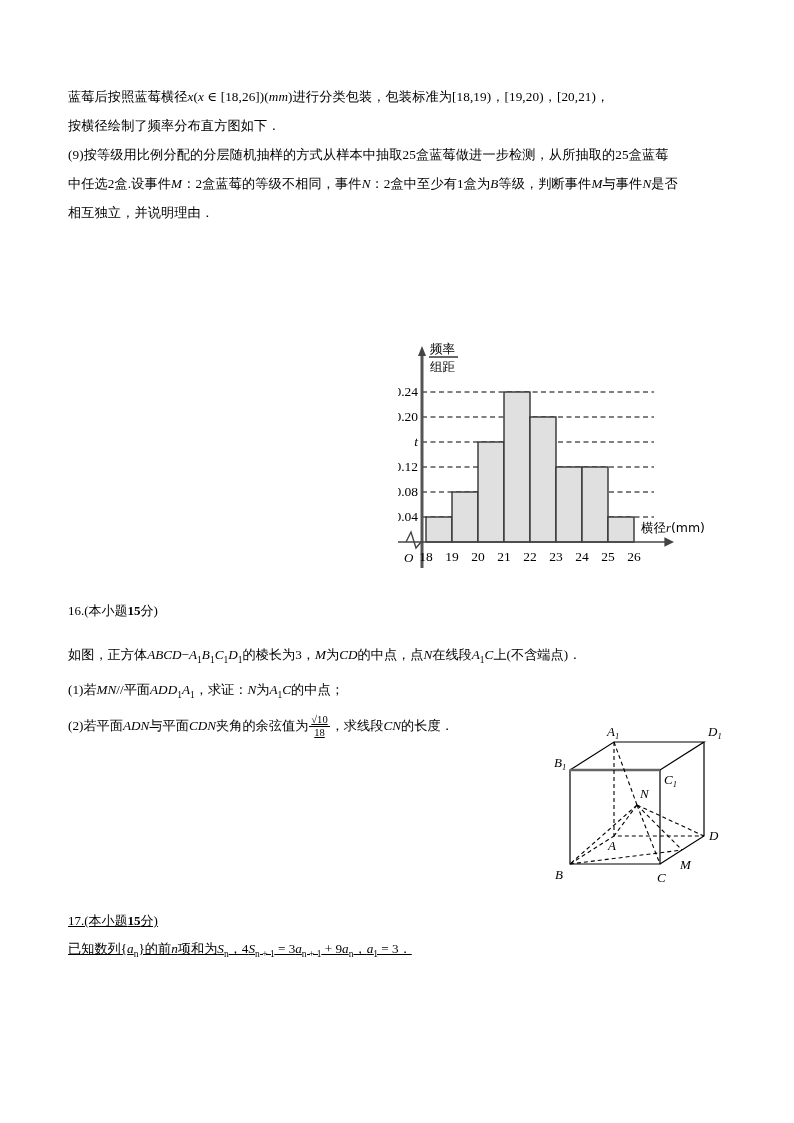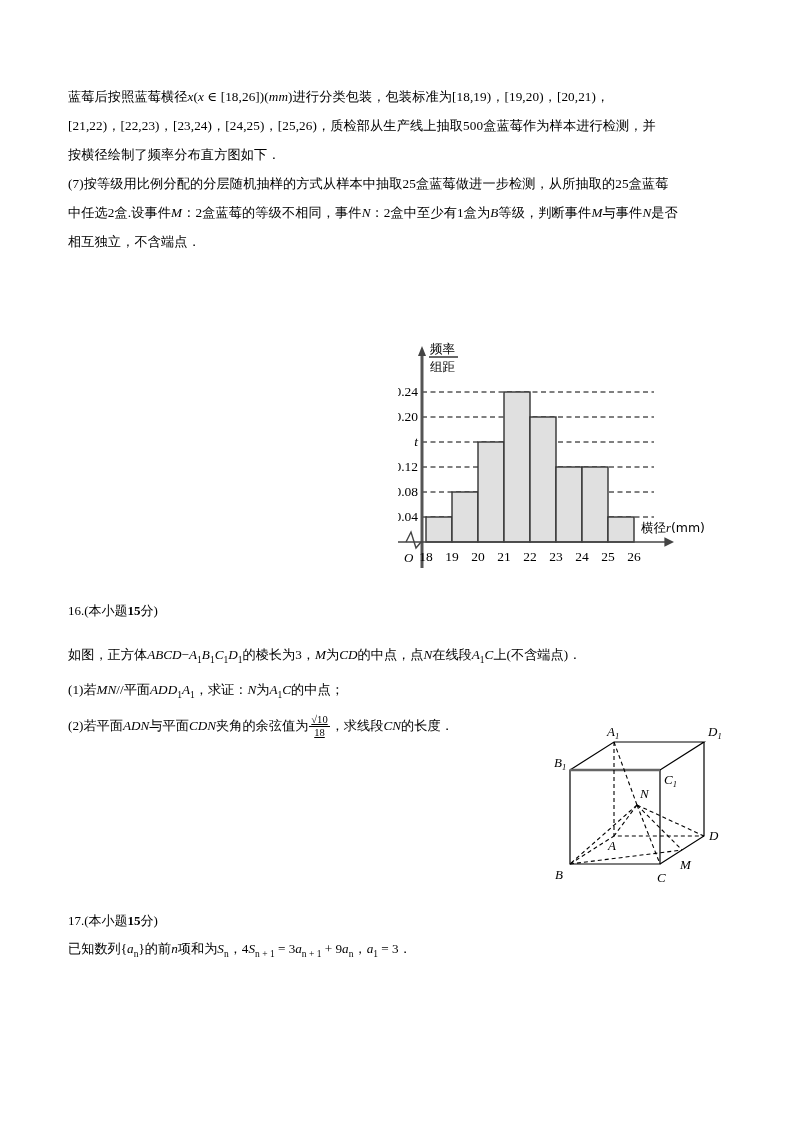--- a/index.html
+++ b/index.html
@@ -62,20 +62,21 @@
     position: absolute;
     left: 68px;
     top: 598px;
     width: 680px;
   }
   .block-17 {
     position: absolute;
     left: 68px;
     top: 908px;
     width: 680px;
+    text-decoration: underline;
   }
   .q-body {
     font-size: 13.2px;
     line-height: 30px;
     margin: 0;
     white-space: nowrap;
   }
   .frac {
     display: inline-block;
     vertical-align: middle;
@@ -108,33 +109,30 @@
 </head>
 <body>
 
 <div class="page">
 
   <div class="content">
     <p class="para">
       蓝莓后按照蓝莓横径<span class="it">x</span>(<span class="it">x</span> ∈ [18,26])(<span class="it">mm</span>)进行分类包装，包装标准为[18,19)，[19,20)，[20,21)，
     </p>
     <p class="para">
-      [21,22)，[22,23)，[23,24)，[24,25)，[25,26)，质检部从生产线上抽取500盒蓝莓作为样本进行检测，并
-    </p>
-    <p class="para">
       按横径绘制了频率分布直方图如下．
     </p>
     <p class="para">
-      (7)按等级用比例分配的分层随机抽样的方式从样本中抽取25盒蓝莓做进一步检测，从所抽取的25盒蓝莓
+      (9)按等级用比例分配的分层随机抽样的方式从样本中抽取25盒蓝莓做进一步检测，从所抽取的25盒蓝莓
     </p>
     <p class="para">
       中任选2盒.设事件<span class="it">M</span>：2盒蓝莓的等级不相同，事件<span class="it">N</span>：2盒中至少有1盒为<span class="it">B</span>等级，判断事件<span class="it">M</span>与事件<span class="it">N</span>是否
     </p>
     <p class="para">
-      相互独立，不含端点．
+      相互独立，并说明理由．
     </p>
   </div>
 
   <div class="figure-hist">
     <svg width="330" height="240" viewBox="0 0 330 240">
       <defs>
         <marker id="arrhead" markerWidth="7" markerHeight="7" refX="1" refY="3" orient="auto">
           <path d="M0,0 L6,3 L0,6 z" fill="#444"></path>
         </marker>
       </defs>

